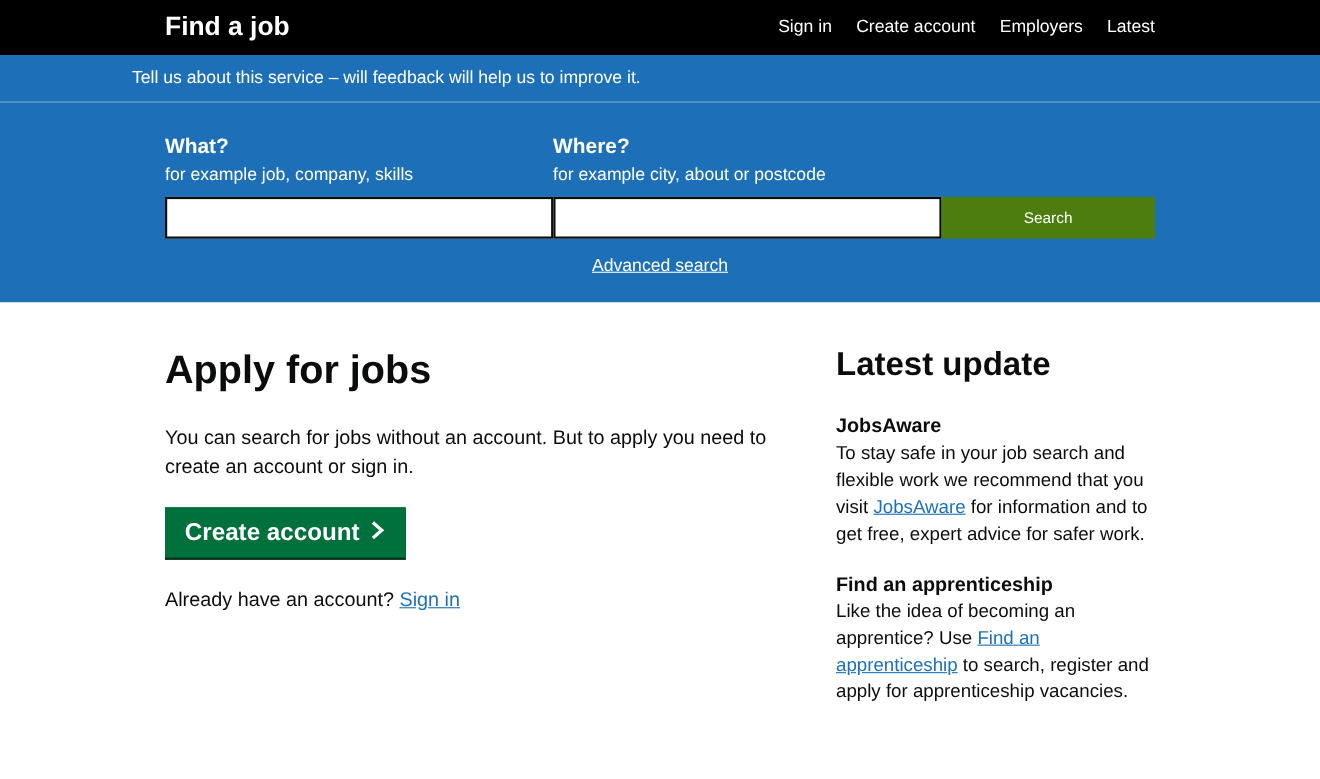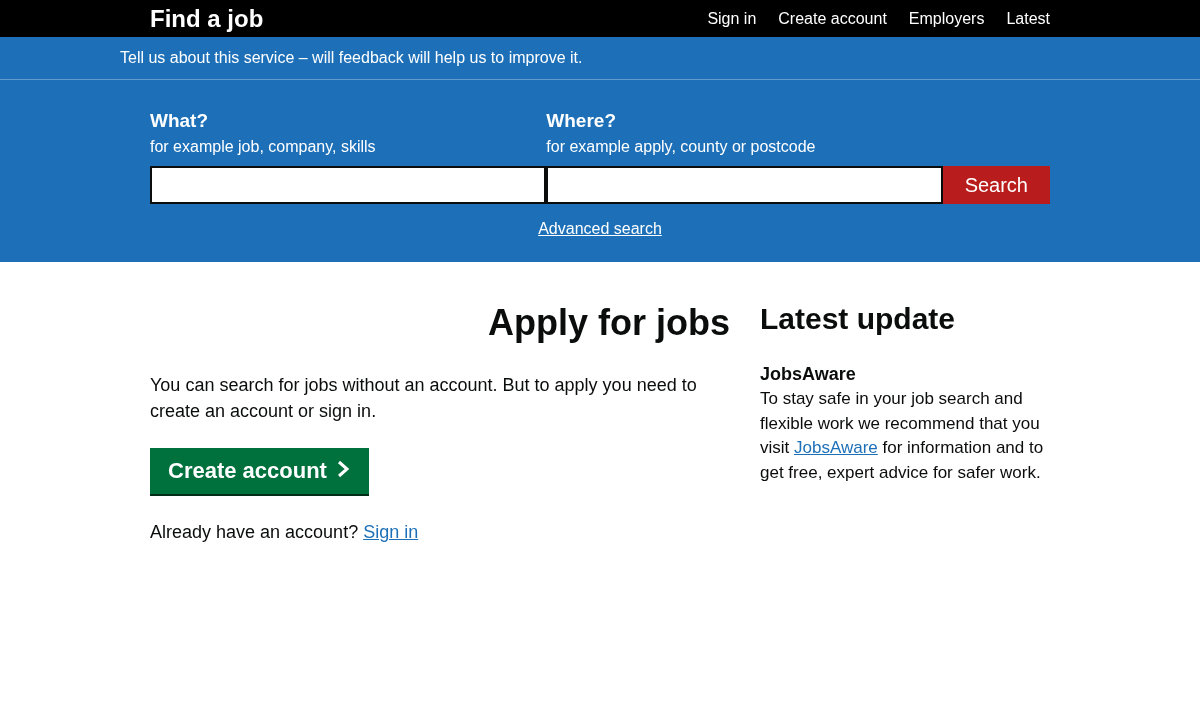--- a/index.html
+++ b/index.html
@@ -1,44 +1,44 @@
 <!DOCTYPE html>
 <html><head>
   <meta charset="utf-8">
   <style>
     * { box-sizing: border-box; margin: 0; padding: 0; }
     body { font-family: Arial, Helvetica, sans-serif; color: #0b0c0c; }
     .container { max-width: 960px; margin: 0 auto; padding: 0 30px; }
 
     
     .topbar { background: #000; color: #fff; }
-    .topbar-inner { display: flex; justify-content: space-between; align-items: center; height: 37px; }
+    .topbar-inner { display: flex; justify-content: space-between; align-items: center; height: 50px; }
     .site-title { font-size: 24px; font-weight: 700; }
     .topnav { display: flex; gap: 22px; font-size: 16px; }
     .topnav a { color: #fff; text-decoration: none; cursor: pointer; }
 
     
     .phase-banner { background: #1d70b8; color: #fff; border-bottom: 1px solid rgba(255,255,255,.3); }
     .phase-inner { padding: 12px 0; font-size: 16px; }
     .phase-inner a { color: #fff; }
 
     
     .search-panel { background: #1d70b8; color: #fff; padding: 30px 0 24px; }
     .search-grid { display: grid; grid-template-columns: 1fr 1fr auto; align-items: end; }
     .field-label { font-size: 19px; font-weight: 700; margin-bottom: 6px; }
     .field-hint { font-size: 16px; margin-bottom: 10px; }
     .text-input { width: 100%; height: 38px; font-size: 18px; padding: 4px 6px; border: 2px solid #0b0c0c; background: #fff; color: #0b0c0c; }
-    .search-btn { height: 38px; background: #b91c1c; color: #fff; border: none; font-size: 20px; padding: 0 22px; cursor: pointer; font-weight: 400; }
+    .search-btn { height: 38px; background: #4d7c0f; color: #fff; border: none; font-size: 14px; padding: 0 75px; cursor: pointer; font-weight: 400; }
     .adv-row { text-align: center; margin-top: 16px; }
     .adv-link { color: #fff; text-decoration: underline; font-size: 16px; cursor: pointer; }
 
     
     .main { background: #fff; padding: 40px 0 60px; }
     .main-grid { display: grid; grid-template-columns: 2fr 1fr; gap: 30px; }
-    h1 { font-size: 36px; font-weight: 700; margin-bottom: 28px; text-align: right; }
+    h1 { font-size: 36px; font-weight: 700; margin-bottom: 28px; }
     .body-text { font-size: 18px; line-height: 1.45; margin-bottom: 24px; }
     .create-btn { display: inline-flex; align-items: center; gap: 10px; background: #00703c; color: #fff; border: none; font-size: 22px; font-weight: 700; padding: 10px 18px; box-shadow: 0 2px 0 #002d18; cursor: pointer; margin-bottom: 28px; }
     .chevron { display: inline-block; }
     .signin-line { font-size: 18px; }
     .link { color: #1d70b8; text-decoration: underline; cursor: pointer; }
 
     h2 { font-size: 30px; font-weight: 700; margin-bottom: 28px; }
     .update-title { font-size: 18px; font-weight: 700; margin-bottom: 2px; }
     .update-body { font-size: 17px; line-height: 1.45; margin-bottom: 22px; }
   </style>
@@ -66,21 +66,21 @@
 <section class="search-panel">
   <div class="container">
     <div class="search-grid">
       <div>
         <div class="field-label">What?</div>
         <div class="field-hint">for example job, company, skills</div>
         <input class="text-input" type="text" value="" style="">
       </div>
       <div>
         <div class="field-label">Where?</div>
-        <div class="field-hint">for example apply, county or postcode</div>
+        <div class="field-hint">for example city, about or postcode</div>
         <input class="text-input" type="text" value="" style="">
       </div>
       <div>
         <button class="search-btn">Search</button>
       </div>
     </div>
     <div class="adv-row">
       <a class="adv-link">Advanced search</a>
     </div>
   </div>
@@ -108,16 +108,22 @@
     <aside>
       <h2>Latest update</h2>
 
       <div>
         <div class="update-title">JobsAware</div>
         <p class="update-body">
           <span>To stay safe in your job search and flexible work we recommend that you visit </span><a class="link">JobsAware</a><span> for information and to get free, expert advice for safer work.</span>
         </p>
       </div>
 
+      <div>
+        <div class="update-title">Find an apprenticeship</div>
+        <p class="update-body">
+          <span>Like the idea of becoming an apprentice? Use </span><a class="link">Find an apprenticeship</a><span> to search, register and apply for apprenticeship vacancies.</span>
+        </p>
+      </div>
     </aside>
 
   </div>
 </main>
 
 </body></html>

